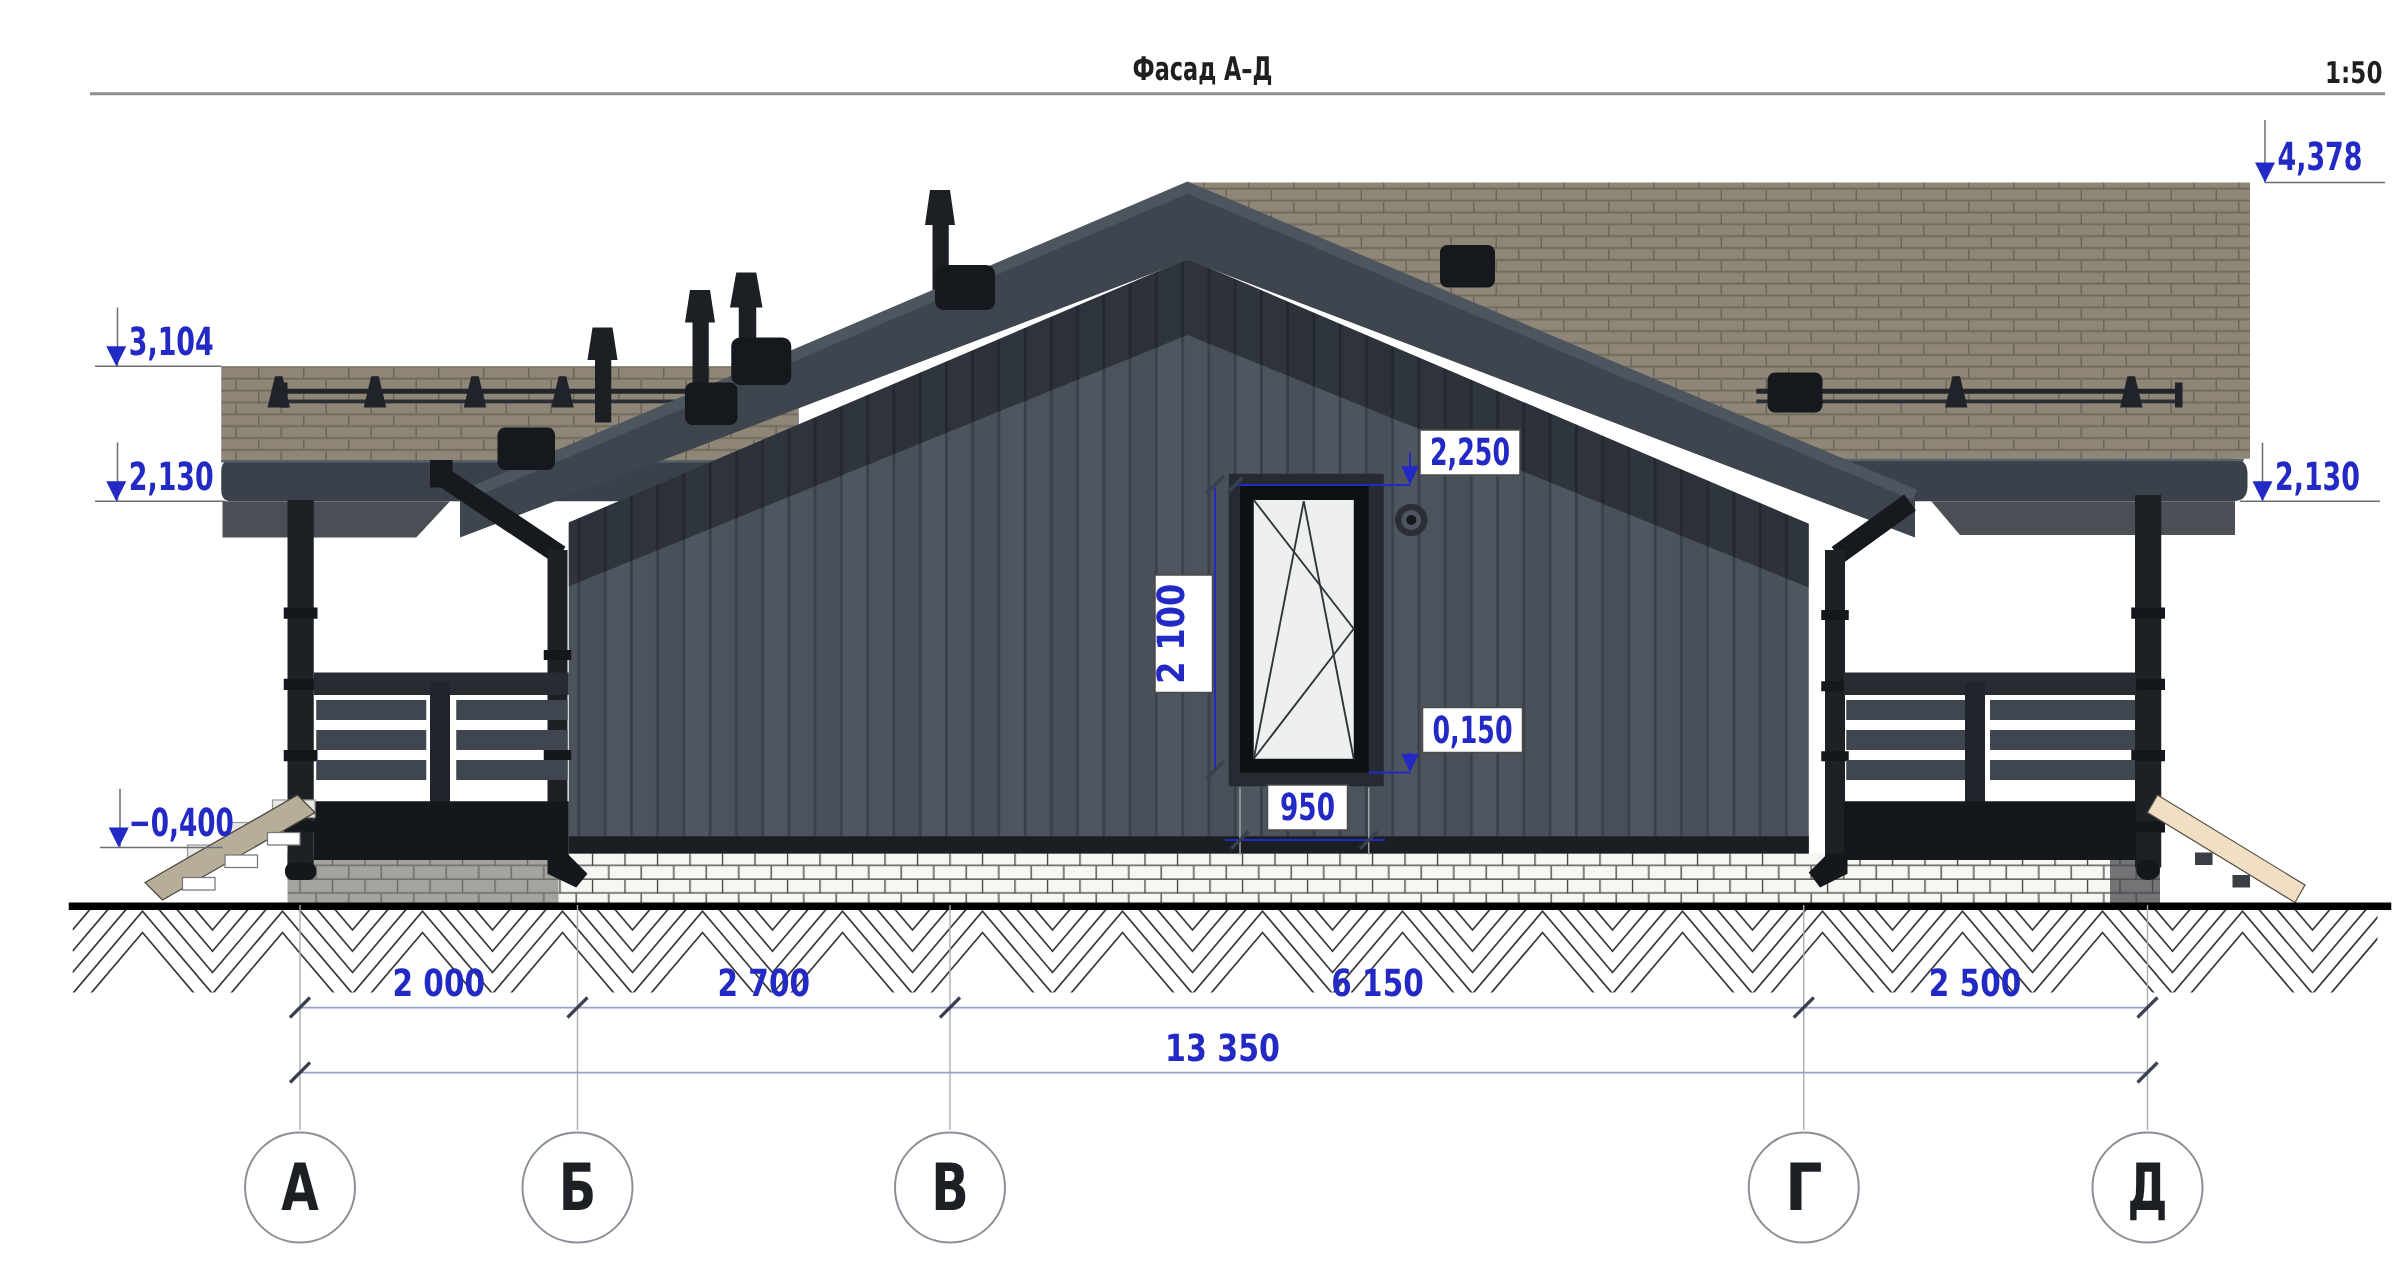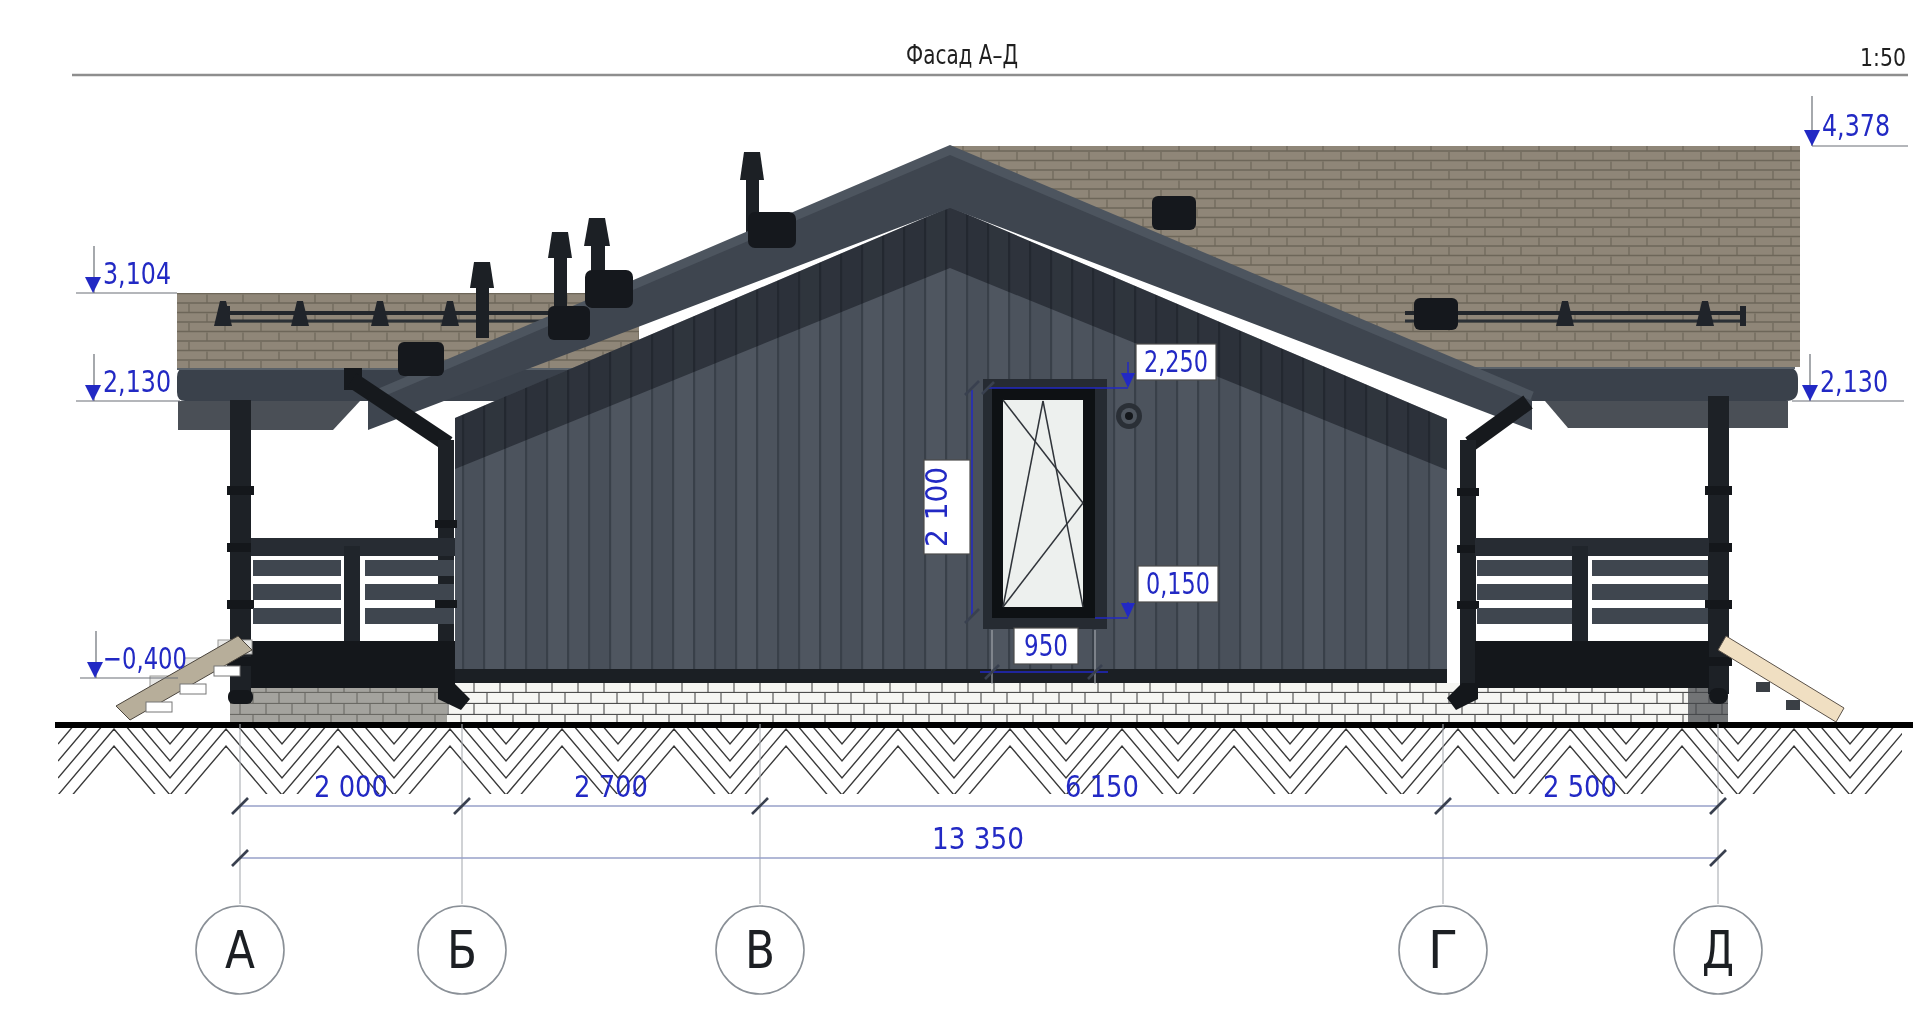--- a/index.html
+++ b/index.html
@@ -1,16 +1,16 @@
 <!DOCTYPE html>
 <html><head>
 <meta charset="utf-8">
 <style>
   html,body{margin:0;padding:0;background:#ffffff;}
-  .stage{width:1920px;height:1014px;position:relative;background:#fff;overflow:hidden;}
+  .stage{width:1920px;height:1014px;position:relative;background:#fff;overflow:hidden;font-weight:bold;}
   svg{display:block;}
   text{font-family:"DejaVu Sans","Liberation Sans",sans-serif;fill:#1a1a1a;}
   .t-title{font-size:26px;fill:#1f1f1f;}
   .t-scale{font-size:24px;fill:#1f1f1f;}
   .t-blue{font-size:31px;fill:#2229c4;}
   .t-dim{font-size:30px;fill:#2229c4;}
   .t-axis{font-size:52px;fill:#1c1f23;}
   .ldr{stroke:#6a6f76;stroke-width:1.2;fill:none;}
   .dimline{stroke:#97a0c8;stroke-width:1.4;fill:none;}
   .extline{stroke:#a9adb3;stroke-width:1.1;fill:none;}

